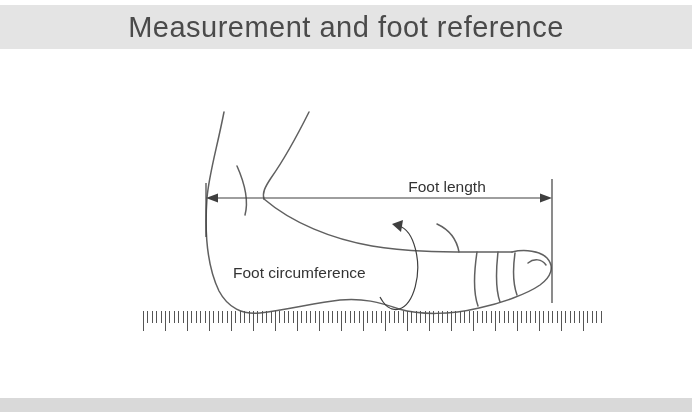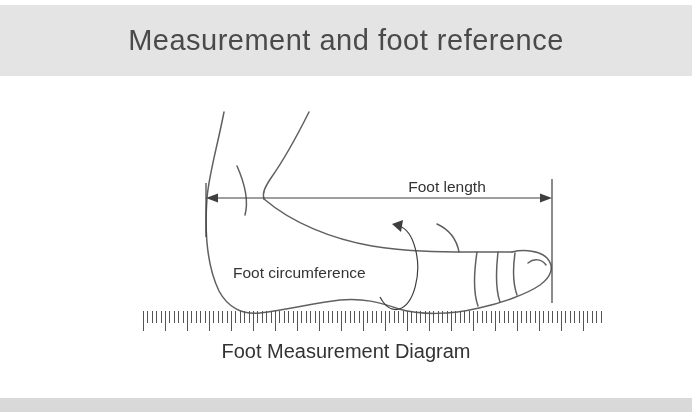--- a/index.html
+++ b/index.html
@@ -4,21 +4,21 @@
 <style>
   html,body{margin:0;padding:0;background:#fff;}
   .page{
     position:relative;
     width:692px;height:412px;
     overflow:hidden;
     background:#ffffff;
     font-family:"Liberation Sans", sans-serif;
   }
   .header{
-    position:absolute;left:0;top:5px;width:692px;height:71px;
+    position:absolute;left:0;top:5px;width:692px;height:44px;
     background:var(--header-bg,#e4e4e4);
     display:flex;align-items:center;justify-content:center;
   }
   .header .title{
     font-size:29px;
     color:var(--header-text,#4a4a4a);
     letter-spacing:0.5px;
   }
   .diagram-svg{position:absolute;left:0;top:0;width:692px;height:412px;}
   .sketch{
@@ -115,17 +115,16 @@
       <polygon class="arrowhead" points="392,224 403,220 401,232"></polygon>
       <text class="svg-label" x="233" y="278" text-anchor="start">Foot circumference</text>
     </g>
   </svg>
 
   <div class="ruler">
     <div class="ticks-short"></div>
     <div class="ticks-tall"></div>
   </div>
 
-  <div class="caption">Foot Measurement Diagram</div>
 
   <div class="footer-bar"></div>
 
 </div>
 
 </body></html>

